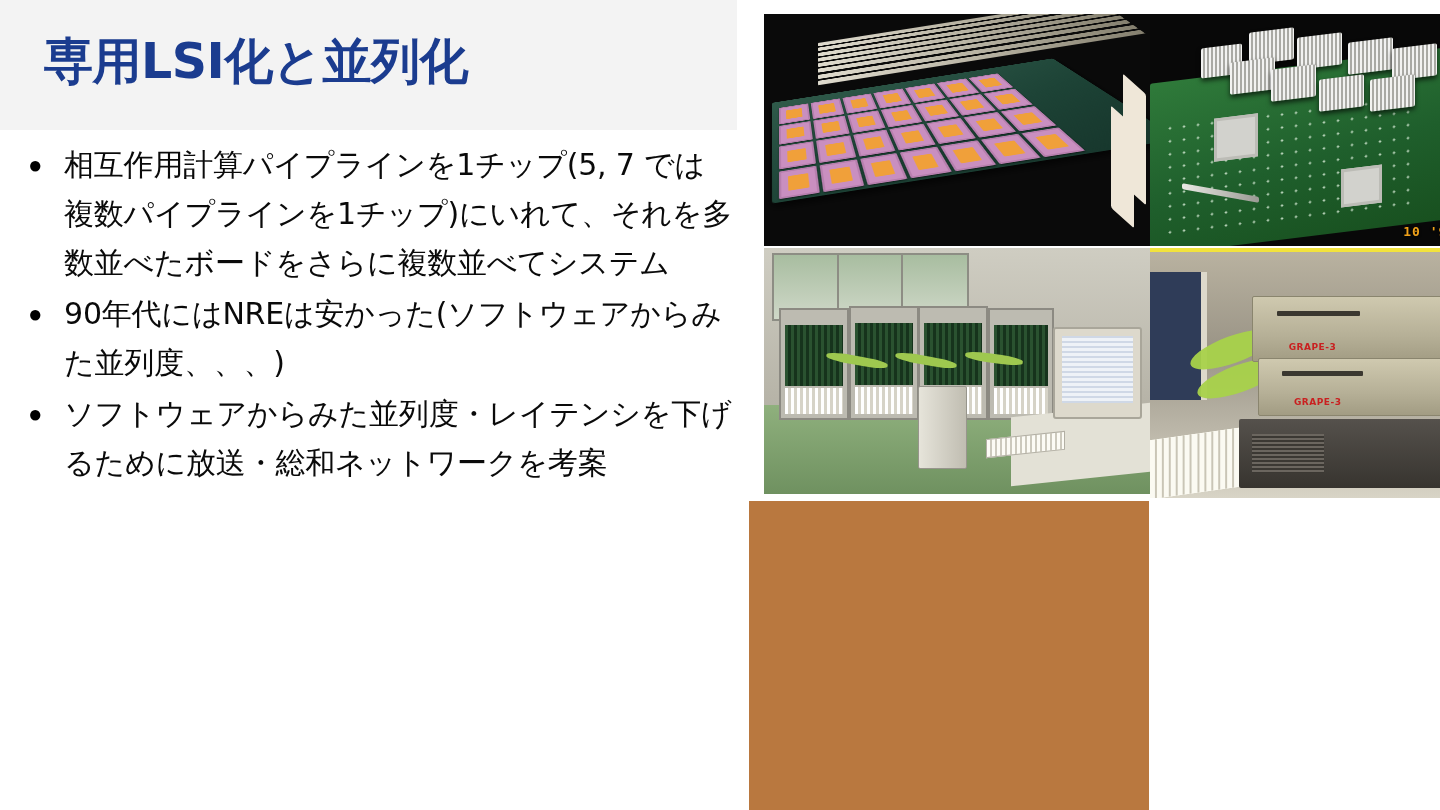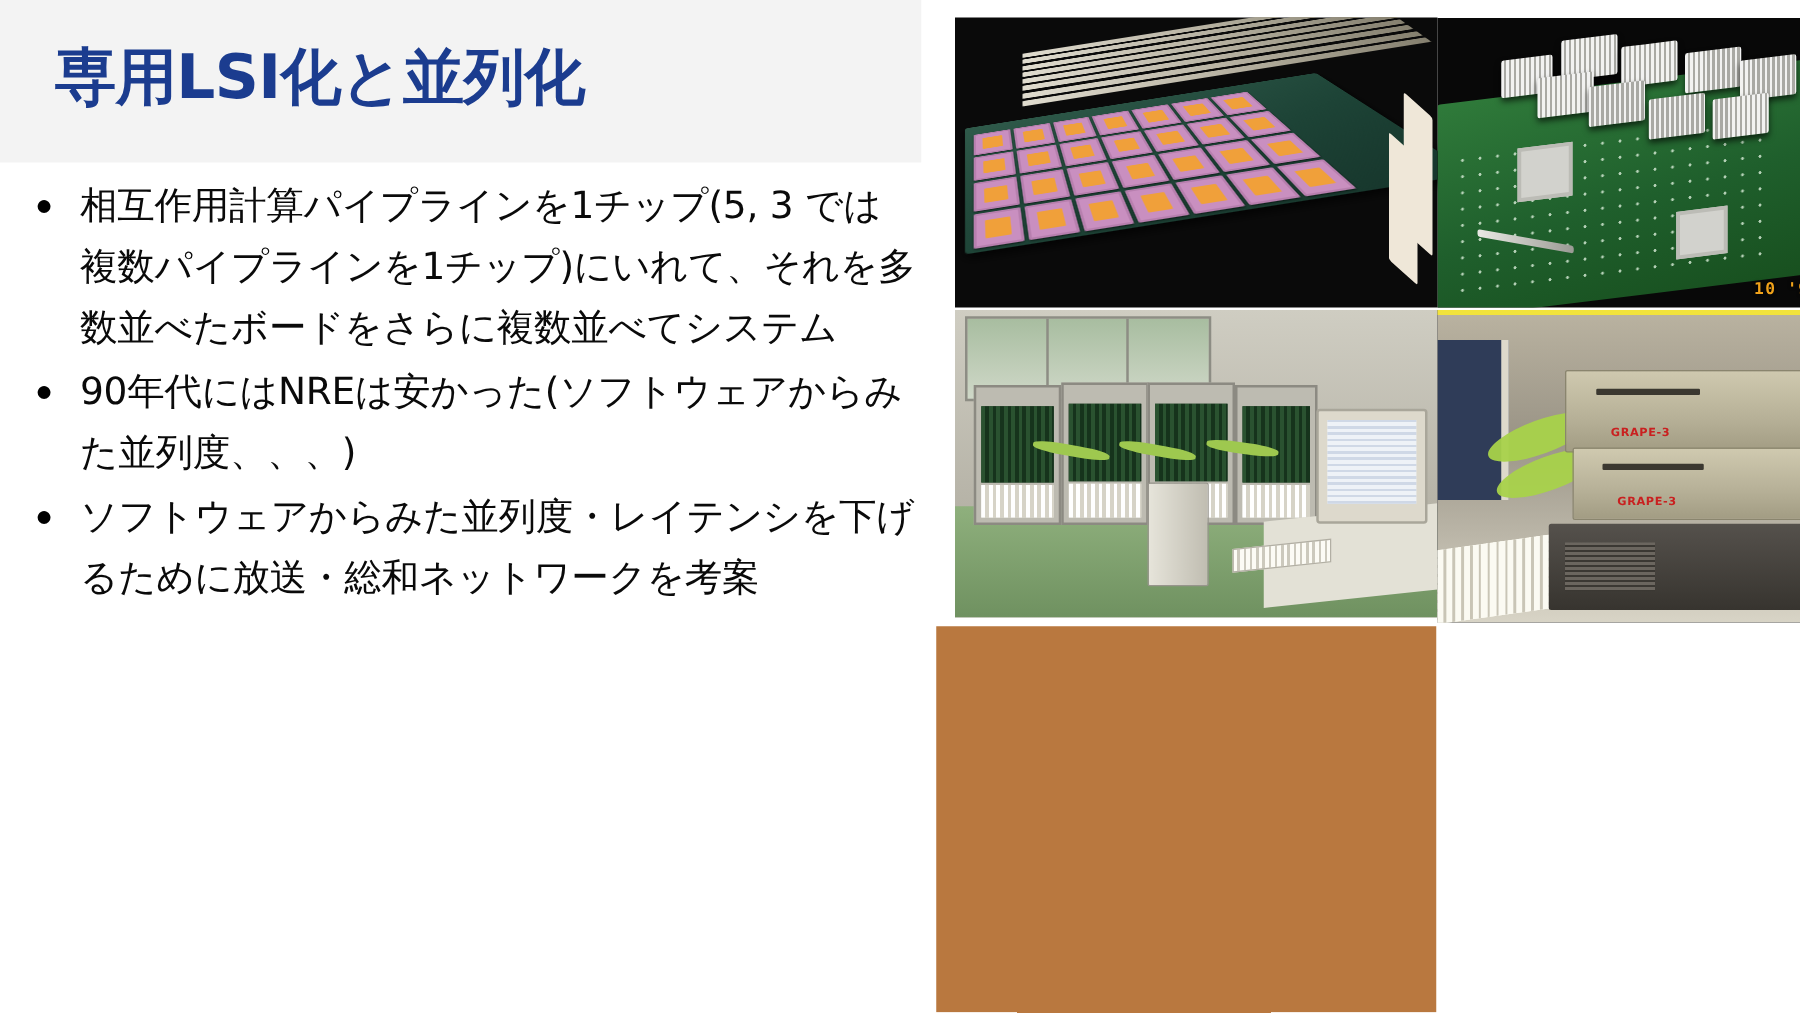--- a/index.html
+++ b/index.html
@@ -216,21 +216,21 @@
 
 <div class="slide">
 
   <div class="header-band"></div>
   <div class="slide-title">専用LSI化と並列化</div>
 
   <div class="body-col">
 
     <div class="bullet">
       <span class="dot">●</span>
-      <span class="btext">相互作用計算パイプラインを1チップ(5, 3 では複数パイプラインを1チップ)にいれて、それを多数並べたボードをさらに複数並べてシステム</span>
+      <span class="btext">相互作用計算パイプラインを1チップ(5, 7 では複数パイプラインを1チップ)にいれて、それを多数並べたボードをさらに複数並べてシステム</span>
     </div>
 
     <div class="bullet">
       <span class="dot">●</span>
       <span class="btext">90年代にはNREは安かった(ソフトウェアからみた並列度、、、)</span>
     </div>
 
     <div class="bullet">
       <span class="dot">●</span>
       <span class="btext">ソフトウェアからみた並列度・レイテンシを下げるために放送・総和ネットワークを考案</span>

